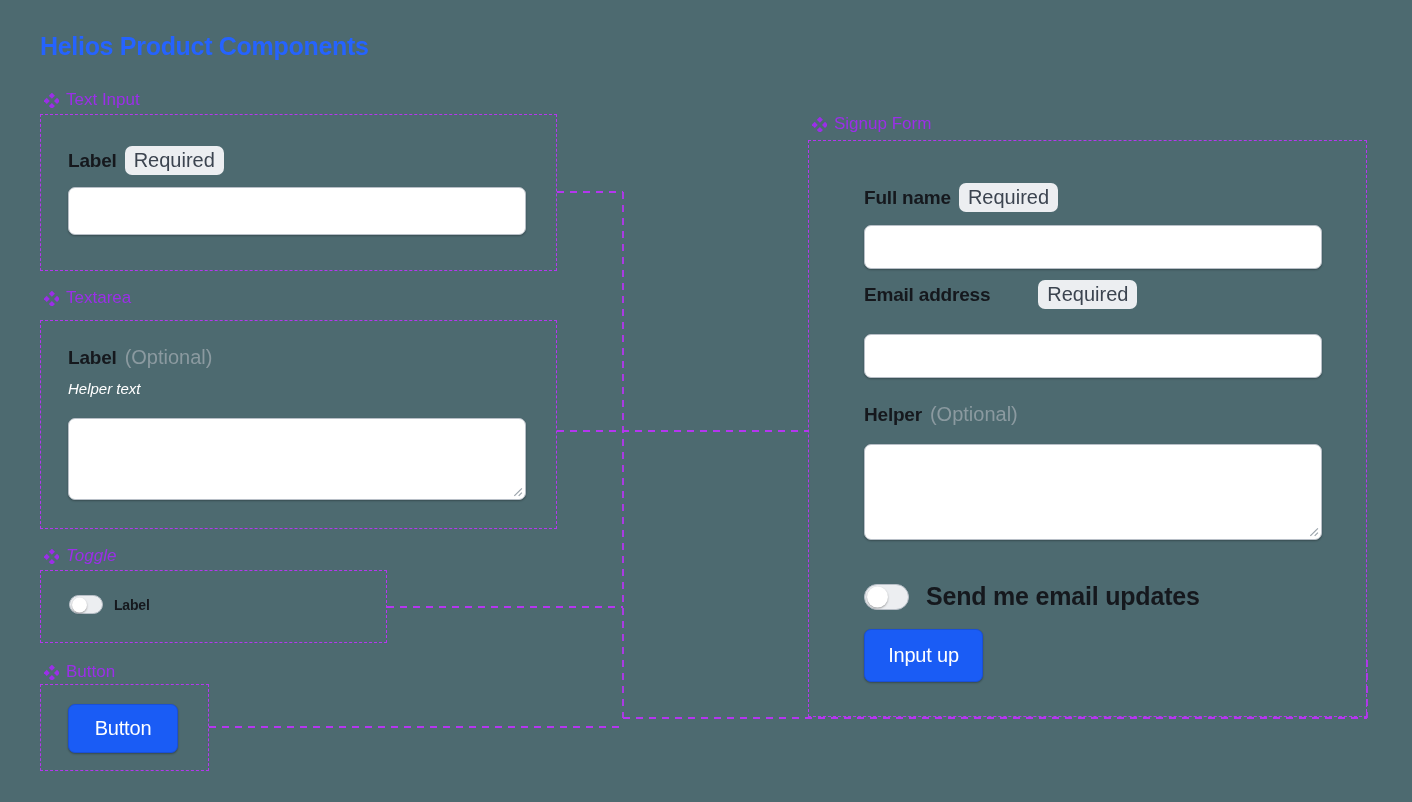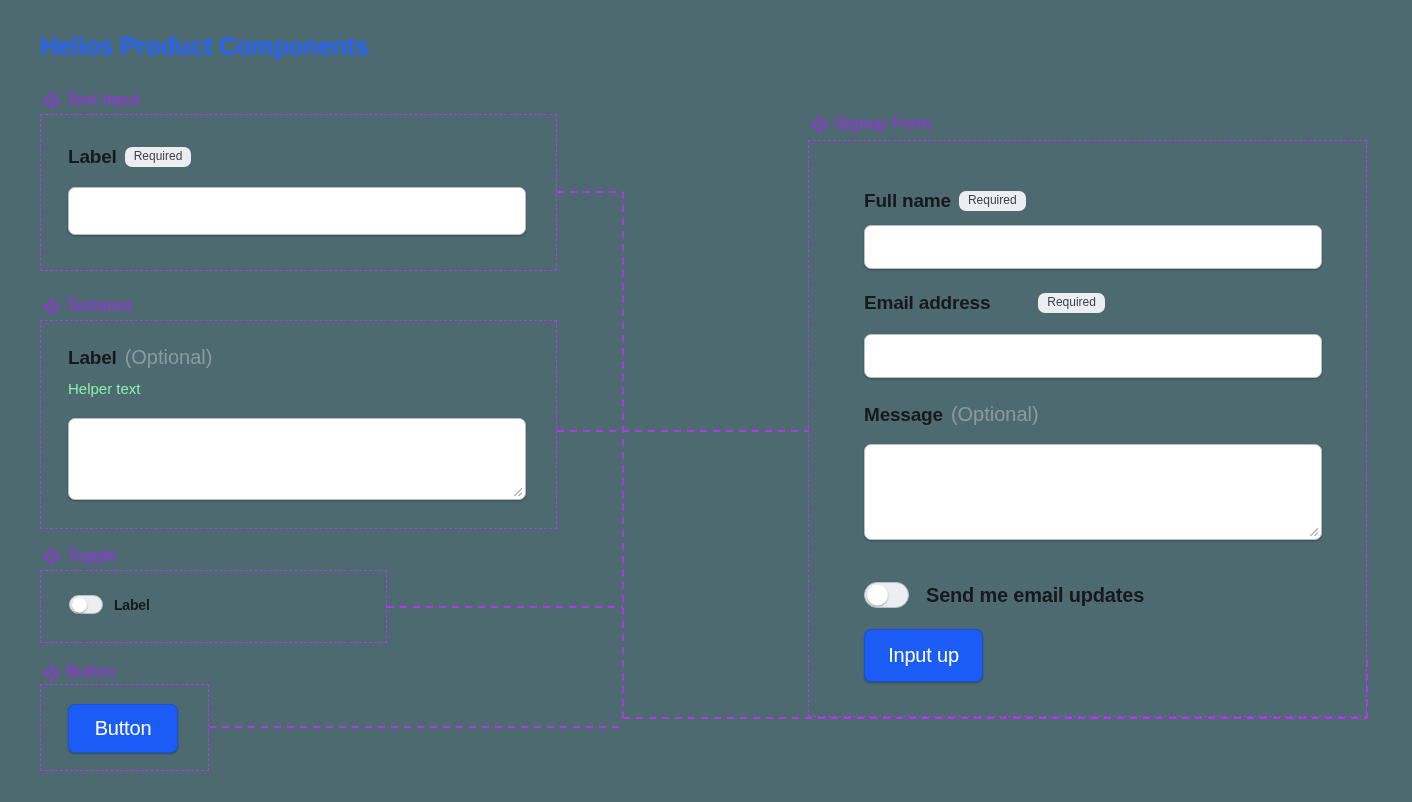--- a/index.html
+++ b/index.html
@@ -67,35 +67,36 @@
   }
   .field-label {
     font-size: 19px;
     font-weight: bold;
     color: #15181d;
     letter-spacing: -0.2px;
   }
   .badge {
     background: #eceef1;
     color: #3c4450;
-    font-size: 12px;
+    font-size: 20px;
     font-weight: normal;
     border-radius: 7px;
     padding: 3px 9px 4px;
     line-height: 1.1;
   }
   .optional {
     font-size: 20px;
     color: #8b9aa0;
     font-weight: normal;
   }
   .helper {
     position: absolute;
     font-size: 15px;
-    color: #86efac;
+    color: #ffffff;
+    font-style: italic;
   }
 
   .text-input, .text-area {
     position: absolute;
     background: #ffffff;
     border: 1px solid #b8bfc7;
     border-radius: 7px;
     box-shadow: 0 1px 2px rgba(0,0,0,0.28);
   }
   .resize-grip {
@@ -196,21 +197,21 @@
   </div>
 
   <div class="card" style="left:40px; top:114px; width:517px; height:157px;">
     <div class="label-row" style="left:27px; top:31px;">
       <span class="field-label">Label</span>
       <span class="badge">Required</span>
     </div>
     <input class="text-input" type="text" style="left: 27px; top: 72px; width: 458px; height: 48px; padding: 0px 12px; font-size: 16px;" placeholder="">
   </div>
 
-  <div class="section-label" style="left:44px; top:296px;">
+  <div class="section-label" style="left:44px; top:288px;">
     <svg class="diamond-icon" viewBox="0 0 16 16">
       <g fill="#9b2fe8">
         <rect x="6.1" y="0.6" width="4.6" height="4.6" transform="rotate(45 8.4 2.9)"></rect>
         <rect x="0.6" y="6.1" width="4.6" height="4.6" transform="rotate(45 2.9 8.4)"></rect>
         <rect x="11.6" y="6.1" width="4.6" height="4.6" transform="rotate(45 13.9 8.4)"></rect>
         <rect x="6.1" y="11.6" width="4.6" height="4.6" transform="rotate(45 8.4 13.9)"></rect>
       </g>
     </svg>
     <span>Textarea</span>
   </div>
@@ -277,49 +278,49 @@
         <rect x="0.6" y="6.1" width="4.6" height="4.6" transform="rotate(45 2.9 8.4)"></rect>
         <rect x="11.6" y="6.1" width="4.6" height="4.6" transform="rotate(45 13.9 8.4)"></rect>
         <rect x="6.1" y="11.6" width="4.6" height="4.6" transform="rotate(45 8.4 13.9)"></rect>
       </g>
     </svg>
     <span>Signup Form</span>
   </div>
 
   <div class="card" style="left:808px; top:140px; width:559px; height:577px;">
 
-    <div class="label-row" style="left:55px; top:42px;margin-top:7px;">
+    <div class="label-row" style="left:55px; top:42px;">
       <span class="field-label">Full name</span>
       <span class="badge">Required</span>
     </div>
     <input class="text-input" type="text" style="left: 55px; top: 84px; width: 458px; height: 44px; padding: 0px 12px; font-size: 16px;" placeholder="">
 
-    <div class="label-row" style="left:55px; top:151px;gap:48px;">
+    <div class="label-row" style="left:55px; top:139px;gap:48px;">
       <span class="field-label">Email address</span>
       <span class="badge">Required</span>
     </div>
     <input class="text-input" type="text" style="left: 55px; top: 193px; width: 458px; height: 44px; padding: 0px 12px; font-size: 16px;" placeholder="">
 
     <div class="label-row" style="left:55px; top:262px;">
-      <span class="field-label">Message</span>
+      <span class="field-label">Helper</span>
       <span class="optional">(Optional)</span>
     </div>
     <div style="position:absolute; left:55px; top:303px; width:458px; height:96px;">
       <textarea class="text-area" style="left: 0px; top: 0px; width: 458px; height: 96px; padding: 8px 12px; font-size: 16px; resize: none; font-family: &quot;Liberation Sans&quot;, sans-serif;" placeholder=""></textarea>
       <svg class="resize-grip" viewBox="0 0 12 12">
         <g stroke="#9aa3ab" stroke-width="1.1">
           <line x1="11" y1="4" x2="4" y2="11"></line>
           <line x1="11" y1="8" x2="8" y2="11"></line>
         </g>
       </svg>
     </div>
 
     <div class="toggle-row" style="left:55px; top:441px; gap:17px;">
       <span class="toggle" style="width:45px; height:26px;">
         <span class="knob" style="width:21px; height:21px; left:2px;"></span>
       </span>
-      <span class="toggle-text" style="font-size:20px;">Send me email updates</span>
+      <span class="toggle-text" style="font-size:25px;">Send me email updates</span>
     </div>
 
     <div class="btn btn-primary" style="left:55px; top:488px; width:119px; height:53px;">Input up</div>
   </div>
 
 </div>
 
 </body></html>

